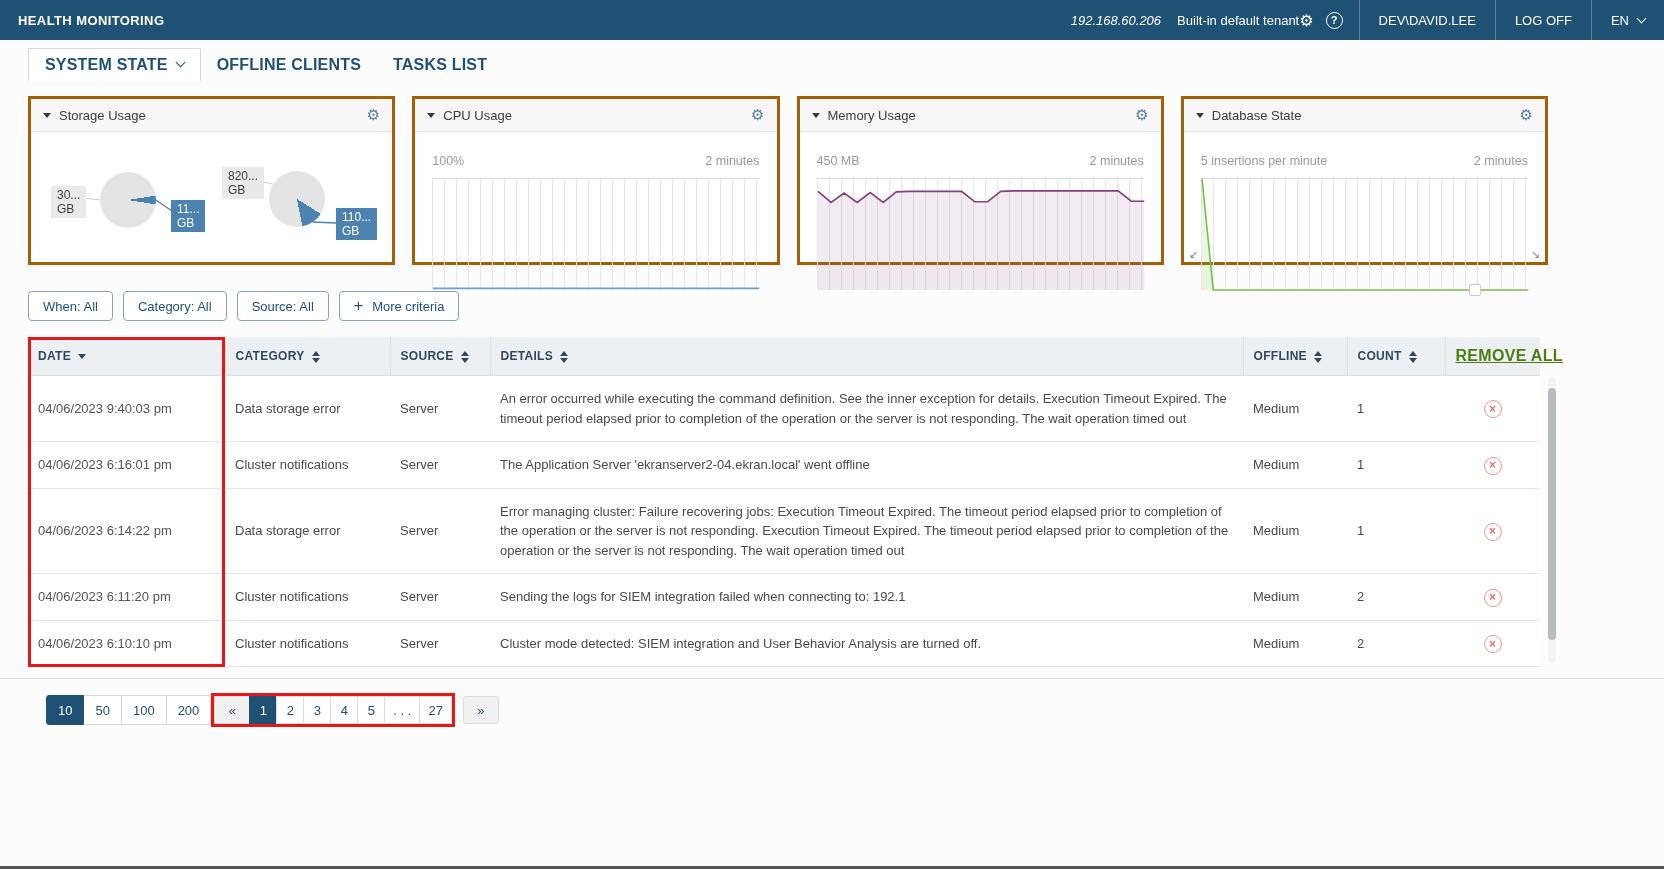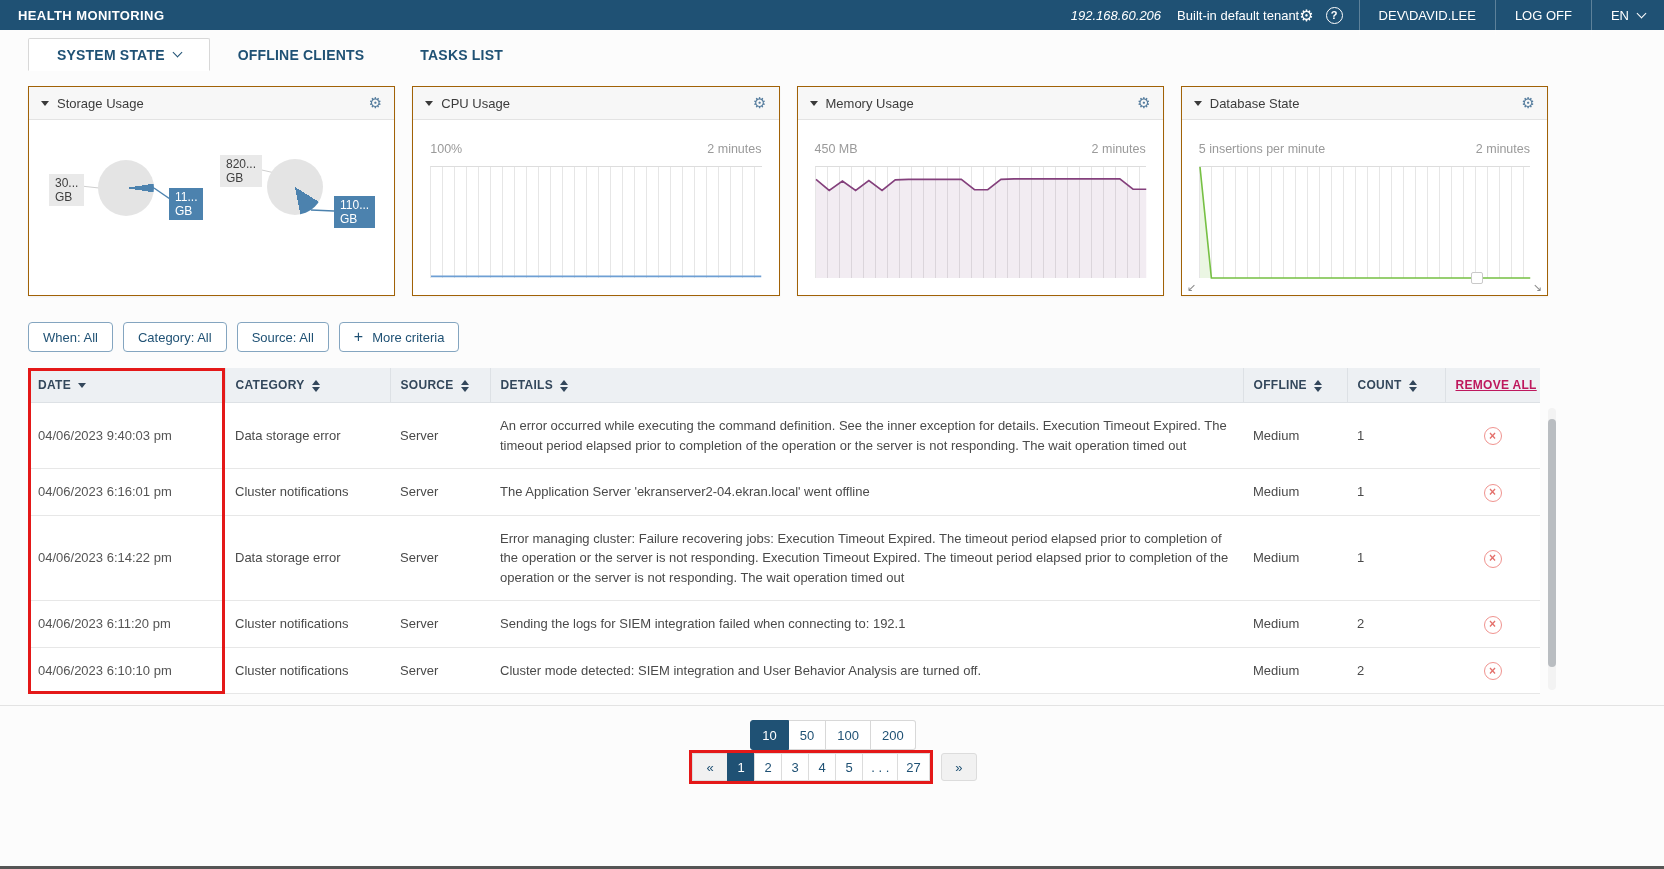--- a/index.html
+++ b/index.html
@@ -3,39 +3,39 @@
 <meta charset="utf-8">
 <style>
   * { box-sizing: border-box; }
   html,body { margin:0; padding:0; }
   body {
     width:1664px; height:869px; position:relative; overflow:hidden;
     font-family:"Liberation Sans","DejaVu Sans",sans-serif;
     background:#fcfcfc; color:#444;
   }
   
-  .navbar { height:30px; background:#1f5174; color:#fff; display:flex; align-items:center; justify-content:space-between; padding-left:18px; }
+  .navbar { height:40px; background:#1f5174; color:#fff; display:flex; align-items:center; justify-content:space-between; padding-left:18px; }
   .nav-title { font-size:13px; font-weight:700; letter-spacing:.4px; }
   .nav-right { display:flex; align-items:center; height:40px; font-size:13px; }
   .nav-ip { margin-right:16px;font-style:italic; }
   .nav-tenant { margin-right:0; }
   .gear-glyph::after { content:"⚙"; }
   .nav-gear { font-size:16px; margin-right:12px; cursor:pointer; }
   .nav-help { width:17px; height:17px; border:1.5px solid #fff; border-radius:50%; display:flex; align-items:center; justify-content:center; margin-right:16px; cursor:pointer; }
   .nav-help::after { content:"?"; font-size:11px; font-weight:700; }
   .nav-sect { height:40px; display:flex; align-items:center; padding:0 19px; border-left:1px solid rgba(255,255,255,.28); cursor:pointer; }
   .chev { display:inline-block; width:7px; height:7px; border-right:1.7px solid #fff; border-bottom:1.7px solid #fff; transform:rotate(45deg); margin-left:9px; margin-top:-4px; }
   .chev.dark { border-color:#1f5174; }
   
   .tabs { display:flex; align-items:flex-end; margin:8px 0 0 28px; height:33px; }
-  .tab { display:flex; align-items:center; height:33px; padding:0 28px; font-size:14px; font-weight:700; letter-spacing:.2px; color:#1f5174; cursor:pointer; }
+  .tab { display:flex; align-items:center; height:33px; padding:0 16px; font-size:16px; font-weight:700; letter-spacing:.2px; color:#1f5174; cursor:pointer; }
   .tab.active { background:#fff; border:1px solid #d8d8d8; border-bottom:1px solid #fff; border-radius:2px 2px 0 0; }
   
   .widgets { display:flex; gap:17px; margin:15px 0 0 28px; width:1520px; }
-  .card { flex:1; height:210px; background:#fff; border:1px solid #a16207; box-shadow:0 1px 2px rgba(0,0,0,.05); position:relative; }
+  .card { flex:1; height:169px; background:#fff; border:3px solid #a16207; box-shadow:0 1px 2px rgba(0,0,0,.05); position:relative; }
   .card-head { height:33px; background:#f7f7f7; border-bottom:1px solid #e3e3e3; display:flex; align-items:center; padding:0 12px; cursor:pointer; }
   .caret { width:0; height:0; border-left:4px solid transparent; border-right:4px solid transparent; border-top:5px solid #3a3a3a; margin-right:8px; }
   .card-title { font-size:13px; color:#3c3c3c; }
   .gear-btn { margin-left:auto; color:#567d9e; font-size:15px; cursor:pointer; }
   .card-body { padding:14px 17px 0; }
   .chart-labels { display:flex; justify-content:space-between; font-size:12.5px; color:#9a9a9a; margin:8px 0 10px; }
   .chart { position:relative; height:112px; border-top:1px solid #ddd; border-left:1px solid #e6e6e6;
            background:repeating-linear-gradient(to right, transparent 0 11px, #e6e6e6 11px 12px); }
   .chart svg { position:absolute; inset:0; width:100%; height:100%; overflow:visible; }
   .series-line { fill:none; stroke-width:1.6px; vector-effect:non-scaling-stroke; }
@@ -66,29 +66,29 @@
   col.c-date{width:197px} col.c-cat{width:165px} col.c-src{width:100px} col.c-det{width:753px} col.c-sev{width:104px} col.c-cnt{width:98px} col.c-rem{width:95px}
   th { background:#edf0f3; color:#33475b; font-size:12px; font-weight:700; text-align:left; padding:10px 10px; border-right:1px solid #dde1e5; border-bottom:1px solid #dde1e5; letter-spacing:.3px; white-space:nowrap; }
   th:last-child { border-right:none; text-align:center; }
   td { padding:13px 10px; border-bottom:1px solid #e7e7e7; vertical-align:middle; color:#4a4a4a; line-height:1.5; }
   td.date-cell { color:#555; }
   td.remove-cell { text-align:center; }
   .sort-desc { display:inline-block; margin-left:7px; border-left:4px solid transparent; border-right:4px solid transparent; border-top:5px solid #33475b; vertical-align:middle; }
   .sort-both { display:inline-flex; flex-direction:column; gap:2px; margin-left:7px; vertical-align:middle; }
   .sort-both::before { content:""; border-left:4px solid transparent; border-right:4px solid transparent; border-bottom:5px solid #33475b; }
   .sort-both::after  { content:""; border-left:4px solid transparent; border-right:4px solid transparent; border-top:5px solid #33475b; }
-  .remove-all { color:#be185d; text-decoration:underline; font-weight:700; font-size:12px; letter-spacing:.3px; cursor:pointer; }
+  .remove-all { color:#4d7c0f; text-decoration:underline; font-weight:700; font-size:16px; letter-spacing:.3px; cursor:pointer; }
   .remove-icon { display:inline-flex; width:18px; height:18px; border:1.5px solid #f0938f; border-radius:50%; align-items:center; justify-content:center; cursor:pointer; }
   .remove-icon::after { content:"×"; color:#e4716c; font-size:12px; font-weight:700; line-height:1; margin-top:-1px; }
   .date-col-highlight { position:absolute; left:0; top:0; bottom:0; width:197px; border:3px solid #e41818; pointer-events:none; z-index:5; }
   .vscroll { position:absolute; right:-16px; top:40px; bottom:4px; width:8px; background:#f3f3f3; border-radius:4px; cursor:pointer; }
   .vthumb { position:absolute; top:4%; height:88%; width:8px; background:#b9bdc1; border-radius:4px; }
   
   .hstrip { height:12px; margin:0; border-bottom:1px solid #e3e3e3; }
-  .pager-row { display:flex; align-items:center; justify-content:flex-start; margin:14px 44px 0 46px;flex-direction:column; }
+  .pager-row { display:flex; align-items:center; justify-content:flex-start; margin:14px 44px 0 46px; }
   .size-group { display:flex; }
   .size-btn { min-width:36px; height:30px; border:1px solid #d8d8d8; border-left-width:0; background:#fff; color:#1f5174; font-size:13px; padding:0 11px; cursor:pointer; font-family:inherit; }
   .size-btn:first-child { border-left-width:1px; border-radius:3px 0 0 3px; }
   .size-btn:last-child { border-radius:0 3px 3px 0; }
   .size-btn.active { background:#1f5174; border-color:#1f5174; color:#fff; }
   .pages { display:flex; align-items:center; }
   .red-box { display:flex; border:3px solid #e41818; }
   .pg { min-width:28px; height:28px; border:1px solid #dcdcdc; margin-left:-1px; background:#fff; color:#1f5174; font-size:13px; cursor:pointer; font-family:inherit; padding:0 8px; }
   .pg:first-child { margin-left:0; }
   .pg.navpg { background:#f1f1f1; min-width:36px; }

